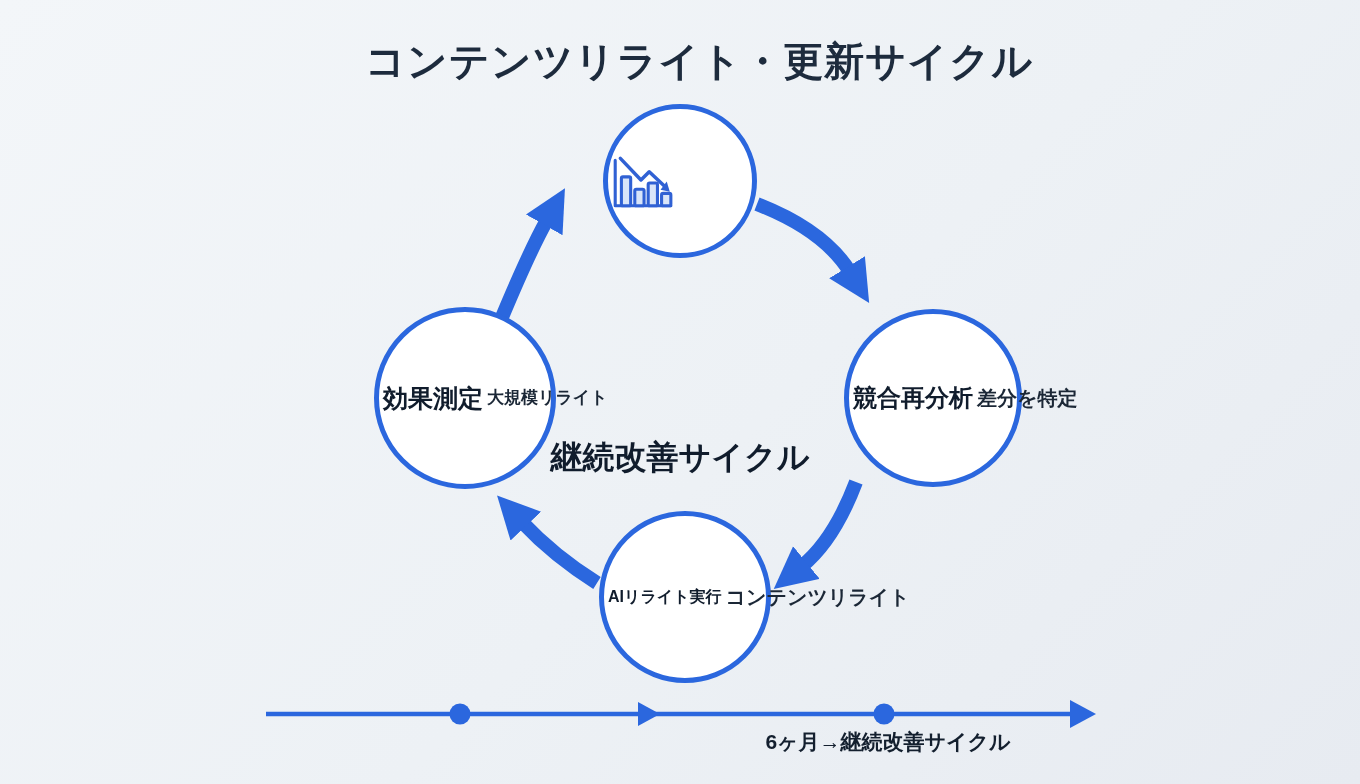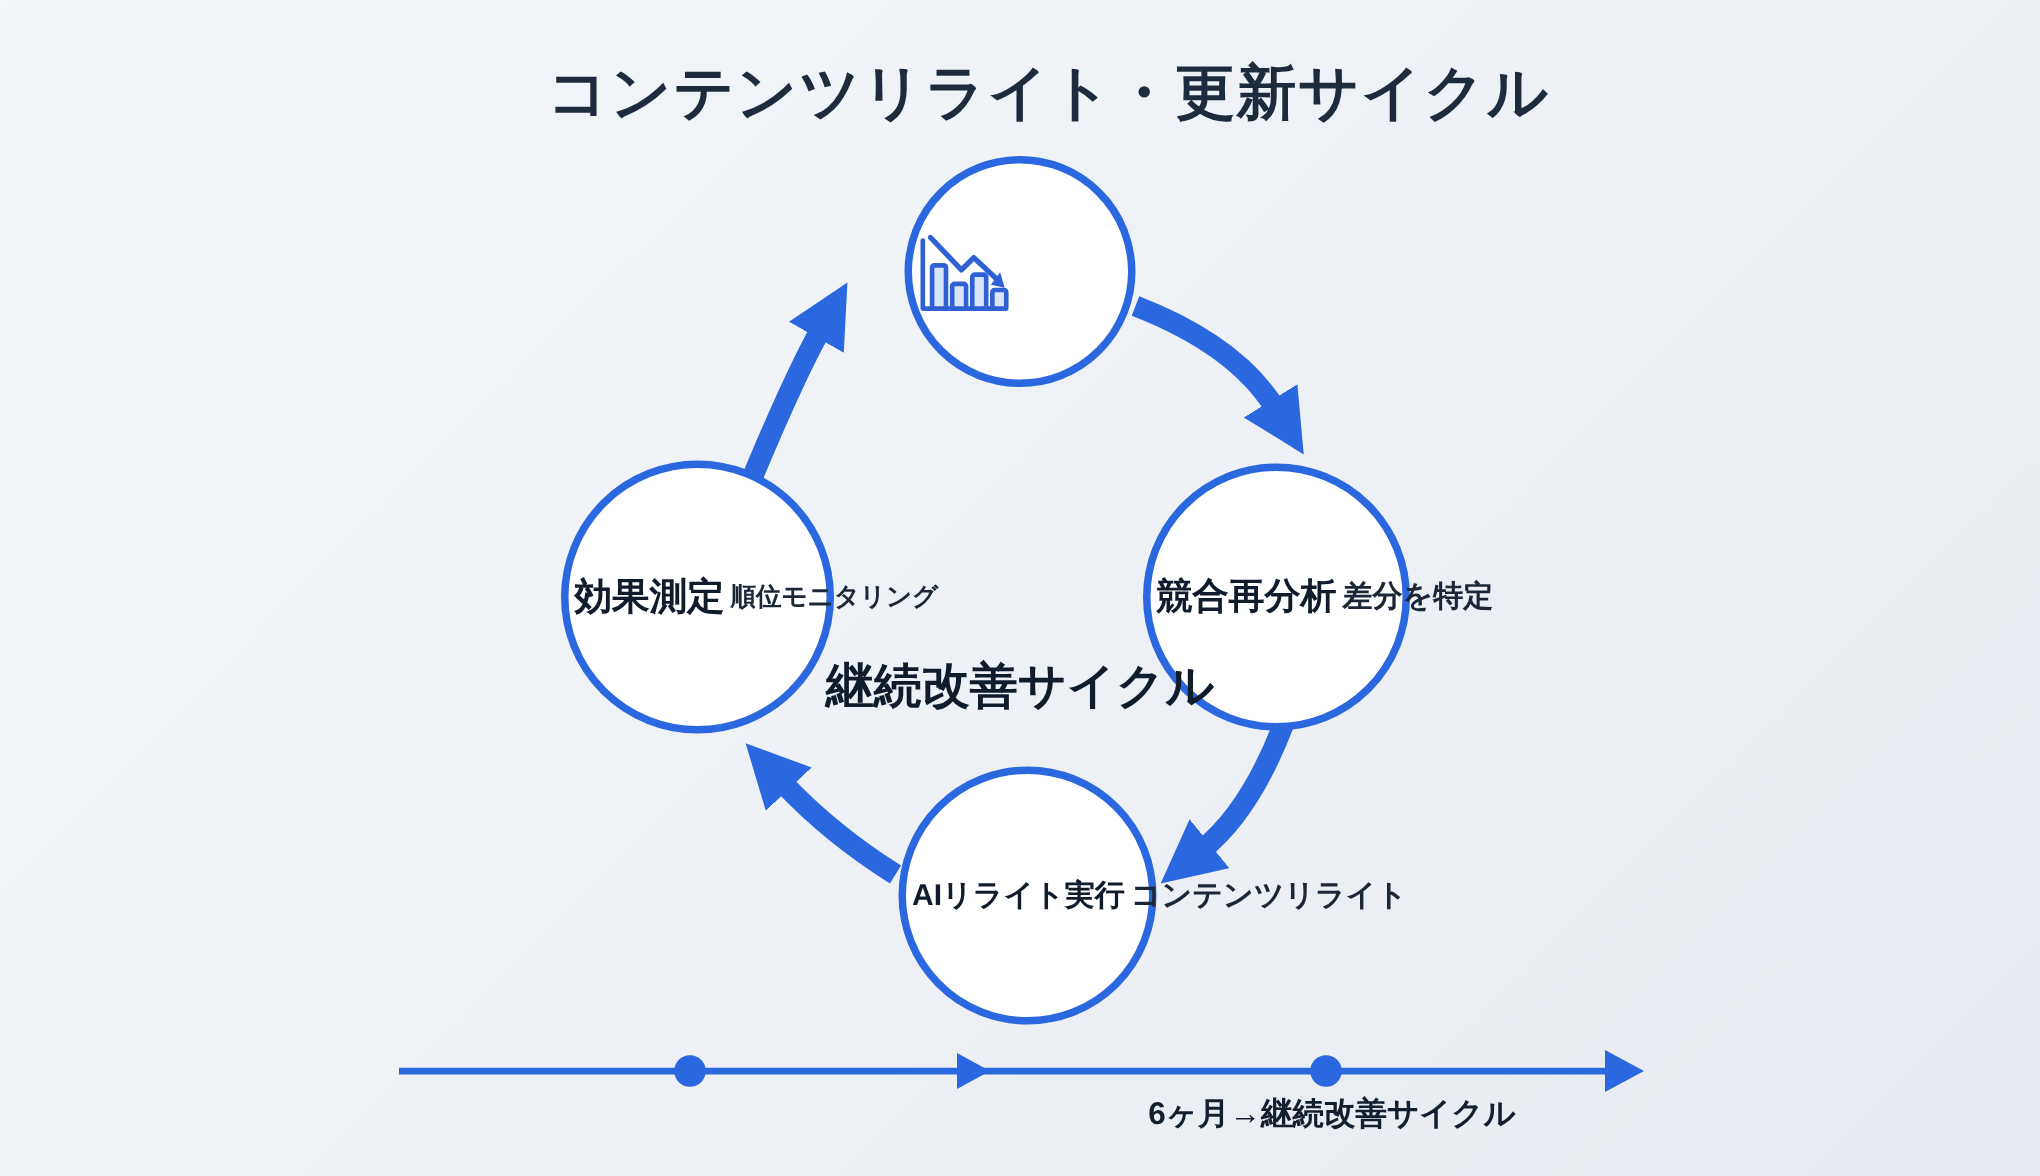--- a/index.html
+++ b/index.html
@@ -16,28 +16,28 @@
     font-size:40px;font-weight:800;color:#1d2b3d;letter-spacing:1px;padding-left:19px;
   }
   .layer{position:absolute;left:0;top:0;width:1360px;height:784px;}
   .node{
     position:absolute;border-radius:50%;background:#ffffff;
     border:5px solid #2b67de;box-sizing:border-box;
     display:flex;align-items:center;justify-content:flex-start;
     gap:4px;
   }
   .node-top{left:603px;top:104px;width:154px;height:154px;}
-  .node-right{left:762px;top:309px;width:178px;height:178px;}
+  .node-right{left:844px;top:309px;width:178px;height:178px;}
   .node-bottom{left:599px;top:511px;width:172px;height:172px;}
   .node-left{left:374px;top:307px;width:182px;height:182px;}
   .node-label{font-size:24px;font-weight:800;color:#101c2c;white-space:nowrap;line-height:1.15;}
   .node-sublabel{font-size:20px;font-weight:600;color:#1b2736;white-space:nowrap;line-height:1.2;}
   .node-left .node-label{font-size:25px;}
   .node-left .node-sublabel{font-size:17px;}
-  .node-bottom .node-label{font-size:20px;}
+  .node-bottom .node-label{font-size:16px;}
   .outside-labels{
     position:absolute;left:480px;top:261px;width:400px;text-align:center;
   }
   .outside-labels .node-label{font-size:25px;}
   .outside-labels .node-sublabel{font-size:17px;margin-top:3px;}
   .brain-wrap{position:absolute;left:628px;top:340px;width:104px;height:104px;
     display:flex;align-items:center;justify-content:center;}
   .center-label{
     position:absolute;left:520px;top:436px;width:320px;text-align:center;
     font-size:32px;font-weight:800;color:#101c2c;white-space:nowrap;
@@ -116,21 +116,21 @@
         <path class="icon-fill" stroke-width="3" d="M7 -2 C13 3 15 9 14 14 L7 8 Z"></path>
         <circle cx="0" cy="-7" r="4.8" fill="#ffffff" stroke="#3061d4" stroke-width="3"></circle>
         <path class="icon-stroke" stroke-width="3" d="M-3 7 Q0 13 3 7"></path>
       </g>
       <path class="icon-stroke" stroke-width="3" d="M12 62 q5 -7 11 -9"></path>
       <path class="icon-stroke" stroke-width="3" d="M8 54 q4 -5 8 -7"></path>
       <path class="icon-stroke" stroke-width="3.5" d="M14 72 L32 54 L39 60 L56 38"></path>
       <polygon fill="#3061d4" points="59,34.8 57.1,43.8 50.3,37.8"></polygon>
     </svg>
     <div class="node-label">効果測定</div>
-    <div class="node-sublabel">順位モニタリング</div>
+    <div class="node-sublabel">大規模リライト</div>
   </div>
 
   <div class="center-label">継続改善サイクル</div>
 
   <svg class="layer" style="top:690px;height:50px;" width="1360" height="50" viewBox="0 0 1360 50">
     <line x1="266" y1="24" x2="1072" y2="24" stroke="#2b67de" stroke-width="4.5"></line>
     <circle cx="460" cy="24" r="10.5" fill="#2b67de"></circle>
     <polygon points="638,12 660,24 638,36" fill="#2b67de"></polygon>
     <circle cx="884" cy="24" r="10.5" fill="#2b67de"></circle>
     <polygon points="1070,10 1096,24 1070,38" fill="#2b67de"></polygon>

